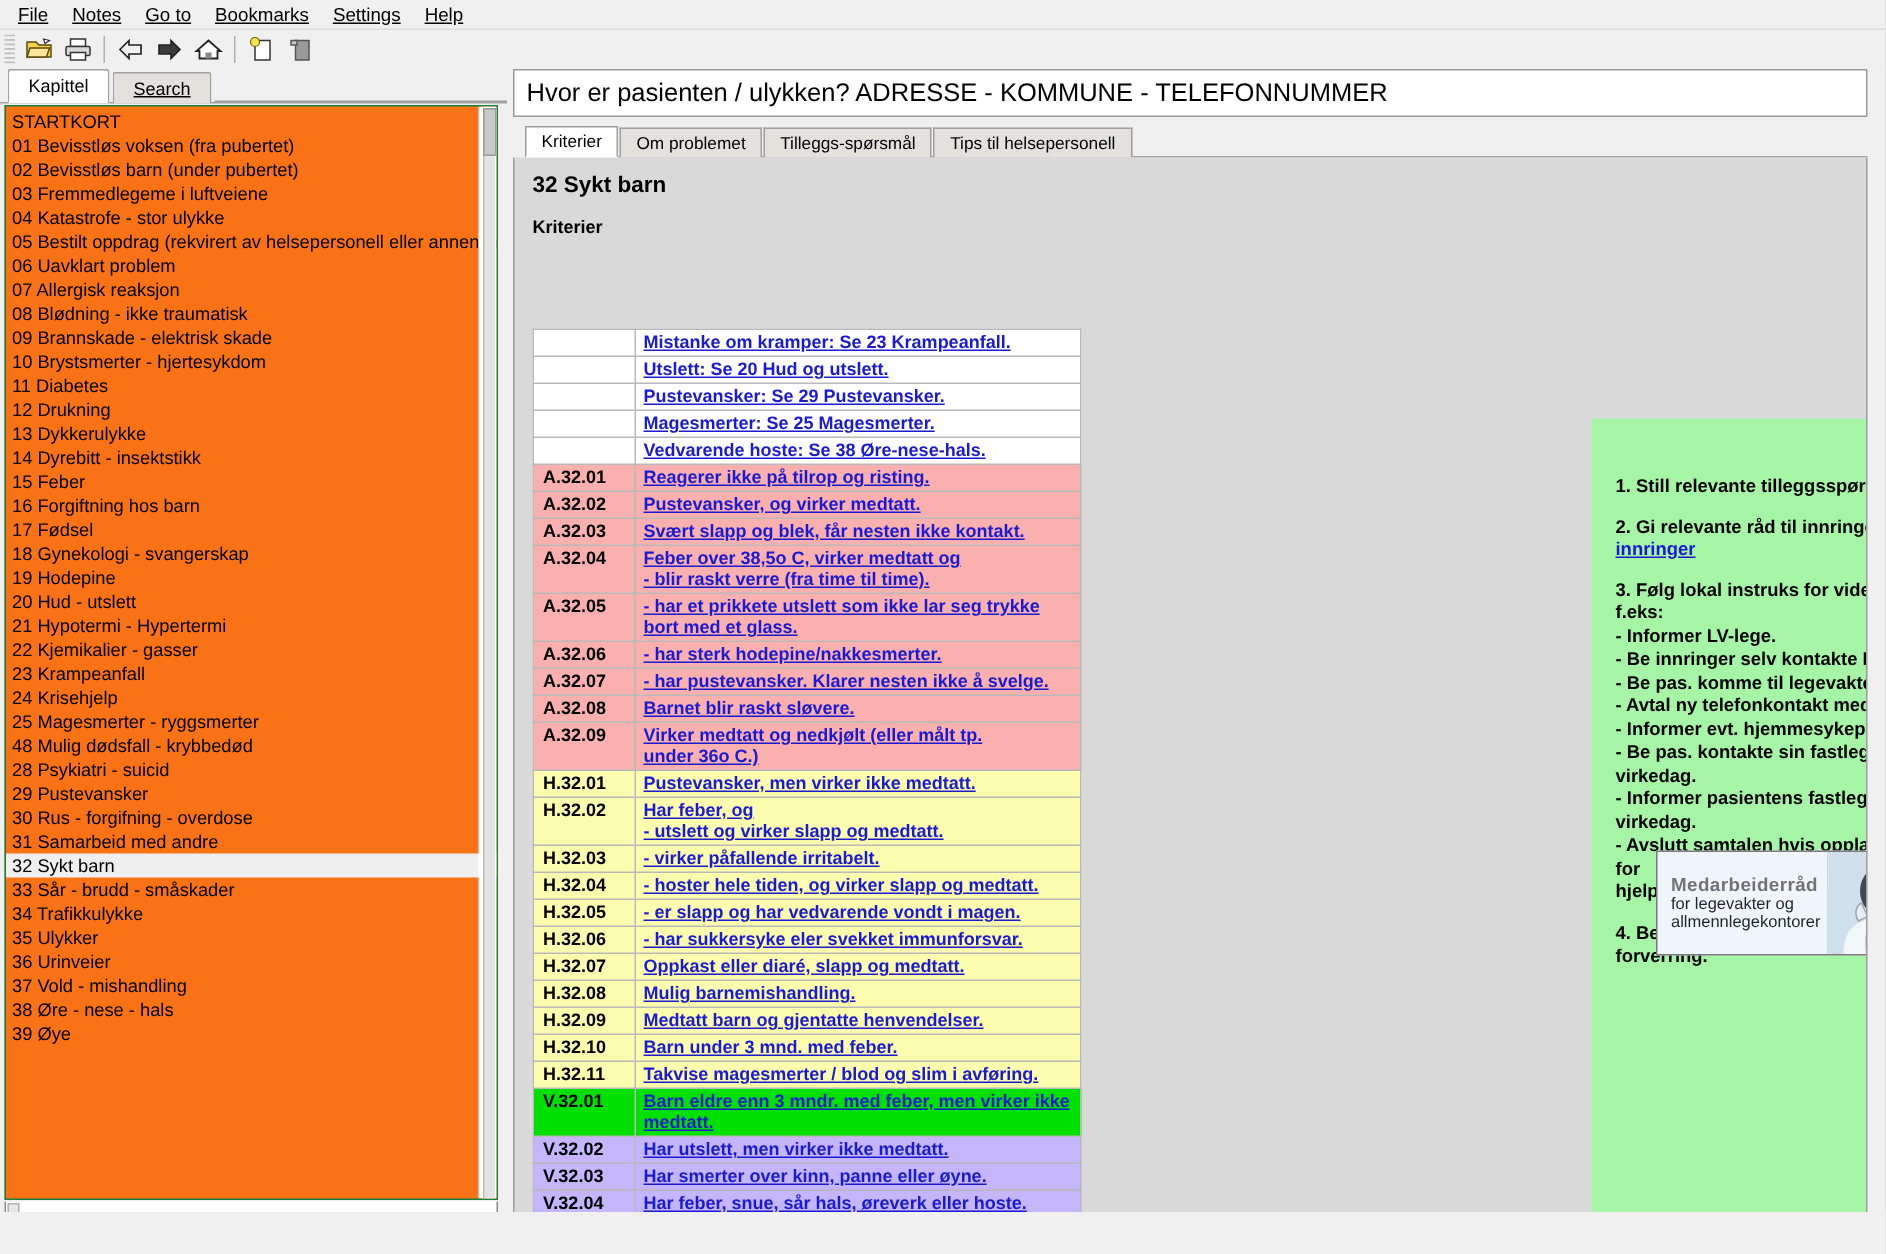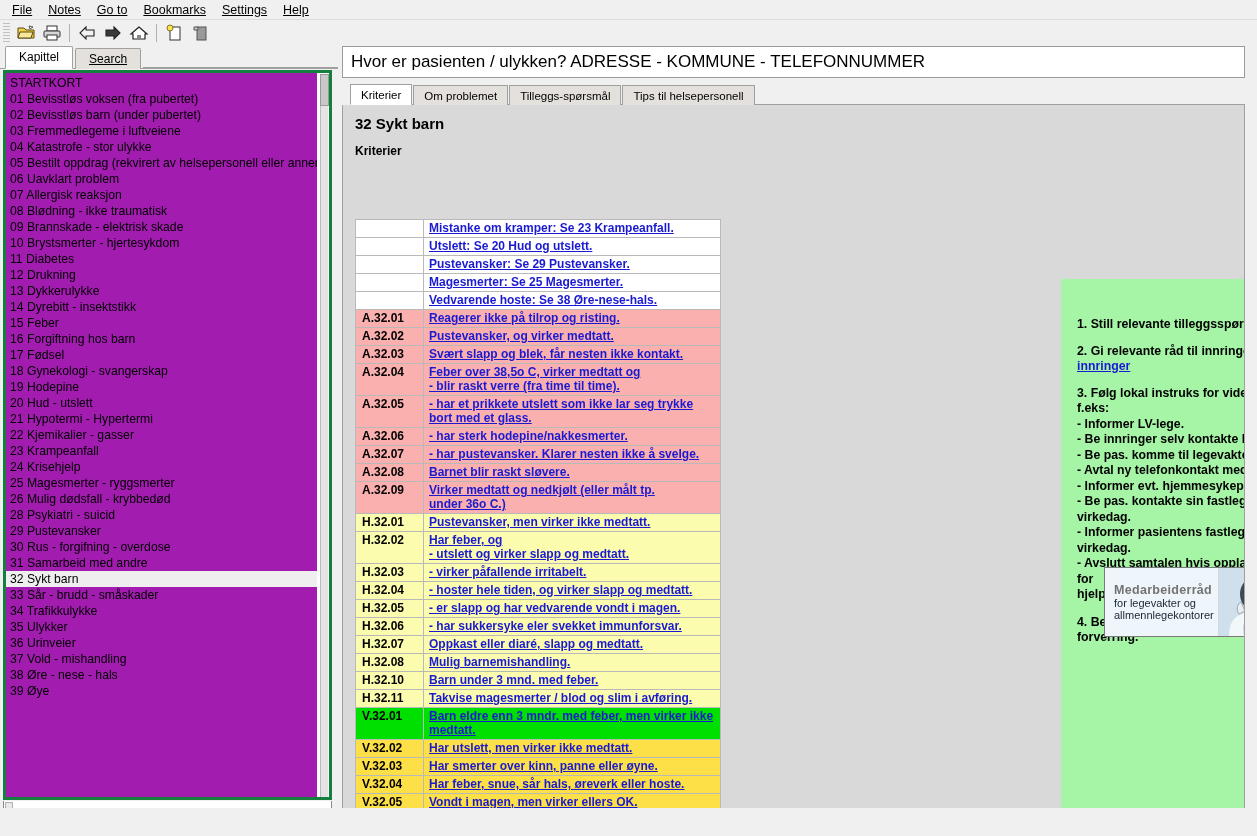--- a/index.html
+++ b/index.html
@@ -42,21 +42,21 @@
          border-bottom:1px solid #a0a0a0;}
   .ltab{
     font-size:12px;padding:3px 13px 3px 13px;border:1px solid #a0a0a0;border-bottom:none;
     background:#e4e1dd;margin-right:2px;position:relative;top:1px;border-radius:2px 2px 0 0;
   }
   .ltab.active{background:#fff;padding-bottom:4px;top:1px;border-bottom:1px solid #fff;z-index:2;}
   .ltab u{text-decoration:underline;}
   .ltabfill{flex:1;border-bottom:1px solid #a0a0a0;}
 
   .listwrap{position:absolute;left:3px;right:6px;top:24px;bottom:36px;
-    background:#a21caf;border:3px solid #15803d;overflow:hidden;}
+    background:#f97316;border:1px solid #15803d;overflow:hidden;}
   .chapters{padding:2px 0 0 0;}
   .chapter{height:16px;line-height:16px;padding-left:4px;font-size:12.2px;white-space:nowrap;}
   .chapter.selected{background:#efefef;}
 
   
   .vscroll{position:absolute;right:0px;top:0;bottom:0;width:12px;background:#fff;}
   .vscroll .track{position:absolute;left:2px;right:0px;top:0;bottom:0;background:#fff;}
   .vthumb{position:absolute;left:3px;width:7px;top:1px;height:30px;background:#c8c8c8;border:1px solid #9a9a9a;}
   .vtrack-below{position:absolute;left:3px;width:7px;top:33px;bottom:0;background:#e4e4e4;border-left:1px solid #bbb;}
 
@@ -95,21 +95,21 @@
 
   
   .crittable{position:absolute;left:12px;top:114px;width:366px;border-collapse:collapse;
      background:#fff;font-size:12px;}
   .crittable td{border:1px solid #b9b9b9;padding:1px 3px 2px 5px;vertical-align:top;line-height:14px;}
   .crittable td.code{width:58px;font-weight:bold;white-space:nowrap;text-align:left;padding-left:6px;font-size:12px;}
   .crittable td.txt a{color:#1a1ad0;text-decoration:underline;font-weight:bold;font-size:12px;}
   tr.plain td{background:#fff;}
   tr.red td{background:#fbb0b0;}
   tr.yellow td{background:#fcfcae;}
-  tr.greenrow td{background:#fde047;}
+  tr.greenrow td{background:#c4b5fd;}
   tr.brightgreen td{background:#00e000;}
   tr.brightgreen td.code{background:#00e000;}
 
   
   .advice{position:absolute;left:718px;top:174px;width:285px;height:607px;
      background:#a6f5a6;box-sizing:border-box;padding:38px 14px 0 16px;}
   .advice .p{font-size:12.3px;font-weight:bold;line-height:15.5px;margin-bottom:11px;}
   .advice a{color:#1a1ad0;text-decoration:underline;font-weight:bold;}
   .advice .lines{font-size:12.3px;font-weight:bold;line-height:15.5px;}
 
@@ -217,21 +217,21 @@
             <div class="chapter">16 Forgiftning hos barn</div>
             <div class="chapter">17 Fødsel</div>
             <div class="chapter">18 Gynekologi - svangerskap</div>
             <div class="chapter">19 Hodepine</div>
             <div class="chapter">20 Hud - utslett</div>
             <div class="chapter">21 Hypotermi - Hypertermi</div>
             <div class="chapter">22 Kjemikalier - gasser</div>
             <div class="chapter">23 Krampeanfall</div>
             <div class="chapter">24 Krisehjelp</div>
             <div class="chapter">25 Magesmerter - ryggsmerter</div>
-            <div class="chapter">26 Mulig dødsfall - krybbedød</div>
+            <div class="chapter">48 Mulig dødsfall - krybbedød</div>
             <div class="chapter">28 Psykiatri - suicid</div>
             <div class="chapter">29 Pustevansker</div>
             <div class="chapter">30 Rus - forgifning - overdose</div>
             <div class="chapter">31 Samarbeid med andre</div>
             <div class="chapter selected">32 Sykt barn</div>
             <div class="chapter">33 Sår - brudd - småskader</div>
             <div class="chapter">34 Trafikkulykke</div>
             <div class="chapter">35 Ulykker</div>
             <div class="chapter">36 Urinveier</div>
             <div class="chapter">37 Vold - mishandling</div>
@@ -361,20 +361,24 @@
                 <td class="code">H.32.06</td>
                 <td class="txt"><a href="#" style="white-space: pre-line;">- har sukkersyke eler svekket immunforsvar.</a></td>
               </tr>
               <tr class="yellow">
                 <td class="code">H.32.07</td>
                 <td class="txt"><a href="#" style="white-space: pre-line;">Oppkast eller diaré, slapp og medtatt.</a></td>
               </tr>
               <tr class="yellow">
                 <td class="code">H.32.08</td>
                 <td class="txt"><a href="#" style="white-space: pre-line;">Mulig barnemishandling.</a></td>
+              </tr>
+              <tr class="yellow">
+                <td class="code">H.32.09</td>
+                <td class="txt"><a href="#" style="white-space: pre-line;">Medtatt barn og gjentatte henvendelser.</a></td>
               </tr>
               <tr class="yellow">
                 <td class="code">H.32.10</td>
                 <td class="txt"><a href="#" style="white-space: pre-line;">Barn under 3 mnd. med feber.</a></td>
               </tr>
               <tr class="yellow">
                 <td class="code">H.32.11</td>
                 <td class="txt"><a href="#" style="white-space: pre-line;">Takvise magesmerter / blod og slim i avføring.</a></td>
               </tr>
               <tr class="brightgreen">

